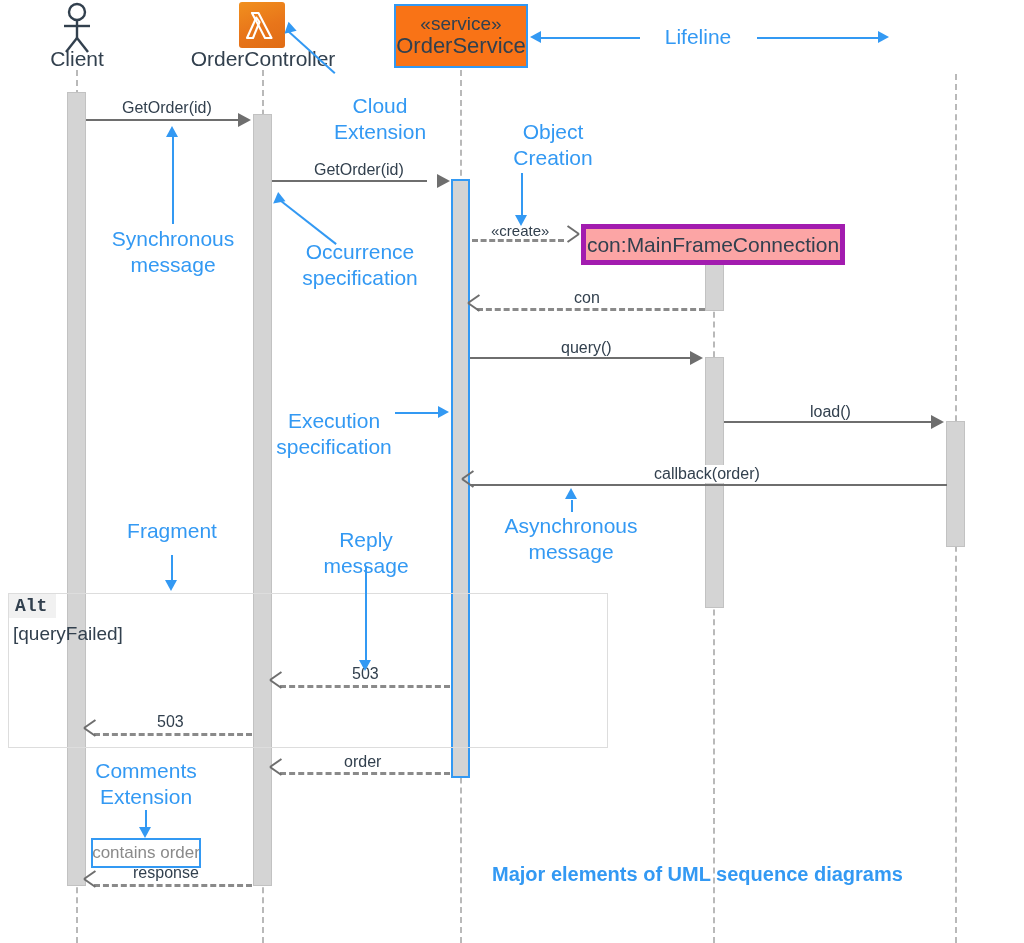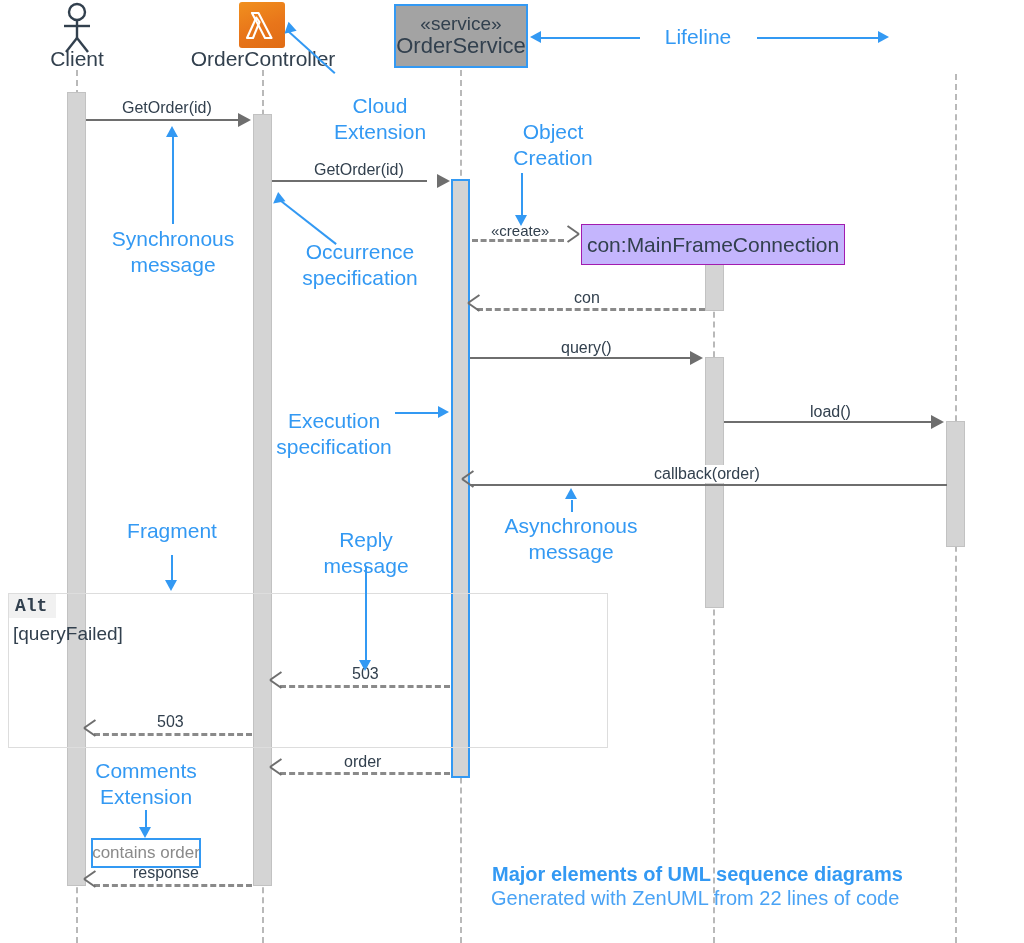--- a/index.html
+++ b/index.html
@@ -27,21 +27,21 @@
   .lambda-icon {
     position: absolute;
     width: 46px; height: 46px;
     border-radius: 3px;
     background: linear-gradient(160deg, #f1901e 0%, #e8751a 55%, #e06c15 100%);
   }
   .lambda-icon svg { display:block; }
   .obj-box {
     position: absolute;
     border: 2px solid #3399f3;
-    background: #a3a3a3;
+    background: #f97316;
     text-align: center;
     color: #32404e;
     line-height: 1.12;
     display: flex;
     flex-direction: column;
     align-items: center;
     justify-content: center;
   }
   .obj-box .stereo { font-size: 19px; }
   .obj-box .name   { font-size: 22px; text-align: right; }
@@ -91,22 +91,22 @@
     position: absolute;
     color: #32404e;
     font-size: 16px;
     background: #ffffff;
     padding: 0 4px;
     white-space: nowrap;
   }
   
   .created-box {
     position: absolute;
-    border: 1px solid #a21caf;
-    background: #c4b5fd;
+    border: 5px solid #a21caf;
+    background: #fca5a5;
     color: #32404e;
     font-size: 21px;
     display: flex; align-items: center; justify-content: center;
     white-space: nowrap;
   }
   
   .fragment {
     position: absolute;
     border: 1px solid #dddddd;
     background: transparent;
@@ -314,15 +314,14 @@
 message</div>
   <div class="annot-vline" style="left:571px; top:500px; height:12px;"></div>
   <div class="annot-arrow aa-up" style="left:565px; top:488px;"></div>
 
   <div class="annot" style="left:84px; top:758px; width:124px;">Comments
 Extension</div>
   <div class="annot-vline" style="left:145px; top:810px; height:20px;"></div>
   <div class="annot-arrow aa-down" style="left:139px; top:827px;"></div>
 
   <div class="footer-title" style="left:492px; top:863px;">Major elements of UML sequence diagrams</div>
-  <div class="footer-sub" style="left:491px; top:887px;">Generated with ZenUML from 22 lines of code</div>
 
 </div>
 
 </body></html>

